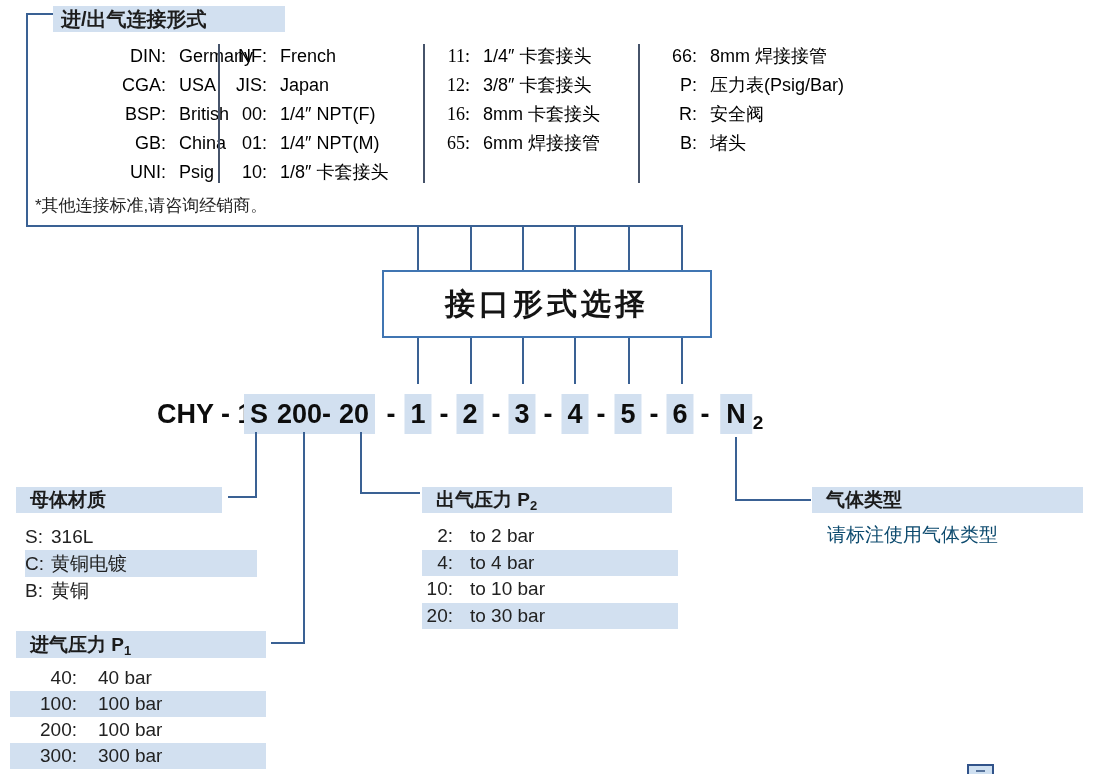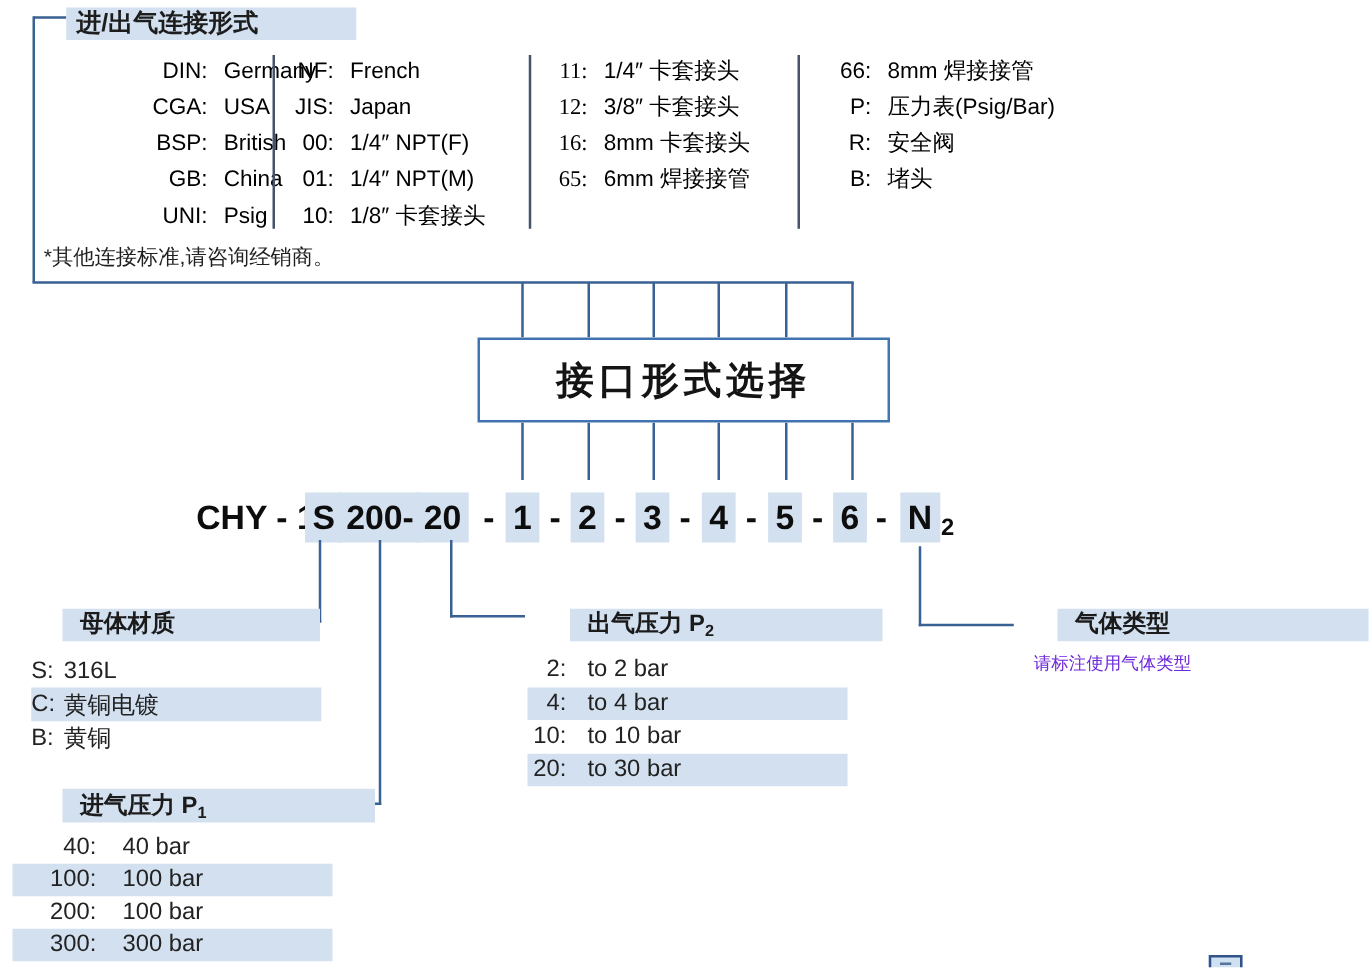--- a/index.html
+++ b/index.html
@@ -57,41 +57,41 @@
   span.seg:nth-of-type(14){left:601px;}
   span.seg:nth-of-type(15){left:628px;}
   span.seg:nth-of-type(16){left:654px;}
   span.seg:nth-of-type(17){left:680px;}
   span.seg:nth-of-type(18){left:705px;}
   span.seg:nth-of-type(19){left:736px;}
   span.seg:nth-of-type(20){left:758px;}
   
   .sec-title{
     position:absolute;height:26px;background:#d2e0f0;font-size:19px;font-weight:600;
-    line-height:26px;padding-left:14px;box-sizing:border-box;color:#1b1b1b;white-space:nowrap;margin-left:34px;
+    line-height:26px;padding-left:14px;box-sizing:border-box;color:#1b1b1b;white-space:nowrap;
   }
   .tsub{font-size:13px;vertical-align:-4px;font-weight:600;}
   .sec-items{position:absolute;}
   .item{display:flex;font-size:19px;color:#222;white-space:nowrap;align-items:center;}
   .item.hl{background:#d2e0f0;}
   .icode{text-align:right;flex:none;}
   .ilabel{flex:none;}
   .mat-items{left:25px;top:523px;width:232px;}
   .mat-items .item{height:27px;}
   .mat-items .icode{width:17px;}
   .mat-items .ilabel{margin-left:9px;}
   .inlet-items{left:10px;top:665px;width:256px;}
   .inlet-items .item{height:26px;}
   .inlet-items .icode{width:67px;}
   .inlet-items .ilabel{margin-left:21px;}
   .outlet-items{left:422px;top:523px;width:256px;}
   .outlet-items .item{height:26.5px;}
   .outlet-items .icode{width:31px;}
   .outlet-items .ilabel{margin-left:17px;}
-  .gas-note{position:absolute;left:827px;top:522px;font-size:14px;color:#6d28d9;white-space:nowrap;}
+  .gas-note{position:absolute;left:827px;top:522px;font-size:19px;color:#0c4a6e;white-space:nowrap;}
   
   .corner-box{
     position:absolute;left:967px;top:764px;width:27px;height:16px;background:#cfe0f1;
     border:2px solid #31538a;box-sizing:border-box;z-index:3;
   }
   .corner-box .dash{position:absolute;left:7px;top:4px;width:9px;height:2px;background:#58749c;}
 </style>
 </head>
 <body>
 

